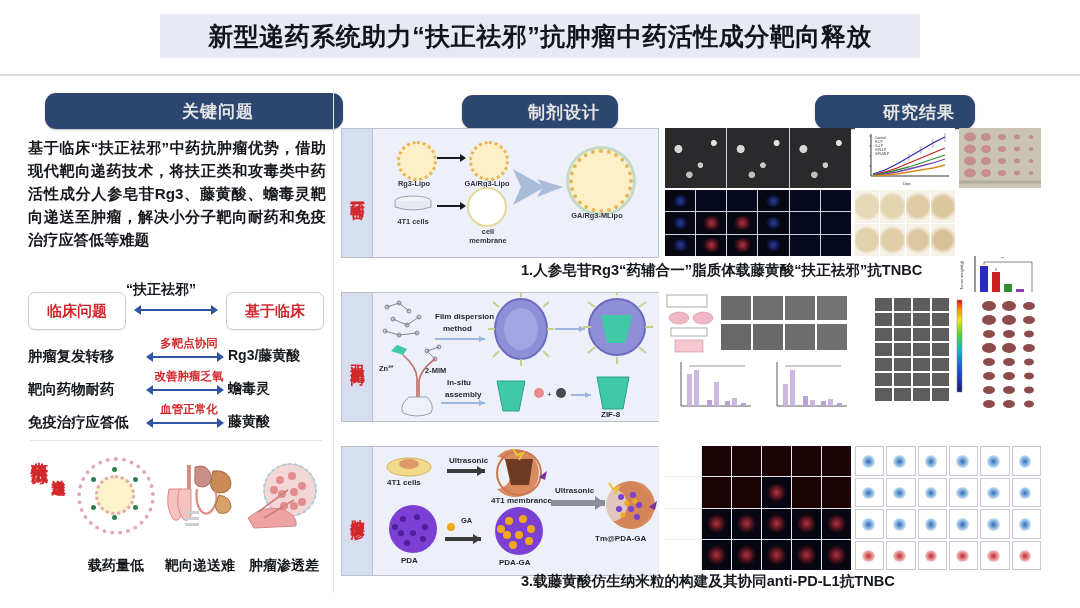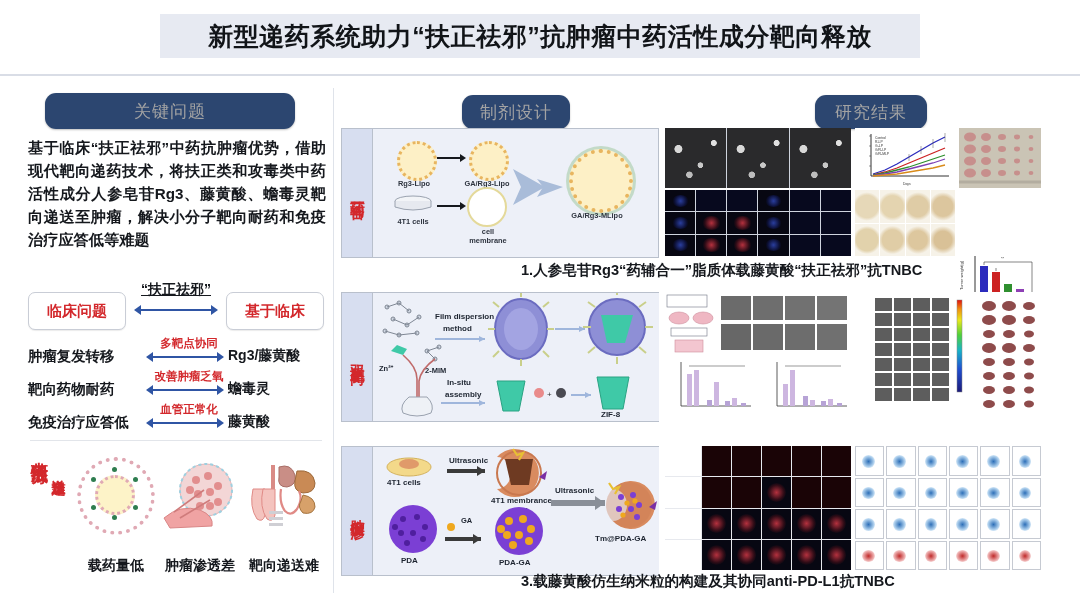--- a/index.html
+++ b/index.html
@@ -17,24 +17,25 @@
     display:flex;align-items:center;justify-content:center;
   }
   .title-band .t{
     font-size:25px;font-weight:bold;color:#111418;letter-spacing:.5px;
     white-space:nowrap;
   }
   .hr-top{position:absolute;left:0;top:74px;width:1080px;height:2px;background:#d9dde6;}
 
   
   .pill{
-    position:absolute;background:#2c4670;color:#a3a3a3;border-radius:11px;
+    position:absolute;background:#2c4670;color:#e5e5e5;border-radius:11px;
     display:flex;align-items:center;justify-content:center;
-    font-size:17px;font-weight:normal;letter-spacing:1px;
+    font-size:17px;font-weight:bold;letter-spacing:1px;
     box-shadow:0 1px 2px rgba(0,0,0,.25);
+    padding-left:48px;
   }
   #pill-key   {left:45px; top:93px; width:250px;height:36px;}
   #pill-form  {left:462px;top:95px; width:108px;height:34px;}
   #pill-res   {left:815px;top:95px; width:112px;height:34px;}
 
   
   .left-col{position:absolute;left:20px;top:88px;width:308px;height:505px;}
   .key-text{
     position:absolute;left:8px;top:48px;width:298px;
     font-size:15.2px;font-weight:bold;line-height:1.52;color:#15181d;
@@ -45,22 +46,22 @@
   }
   .sbox{
     position:absolute;top:8px;width:96px;height:36px;border:1.6px solid #c9cdd6;
     border-radius:7px;background:#fff;display:flex;align-items:center;justify-content:center;
     font-size:15px;font-weight:bold;color:#d3282c;
     box-shadow:0 1px 1px rgba(0,0,0,.08);
   }
   #sbox-left{left:0;}
   #sbox-right{right:0;}
   .mid-label{
-    position:absolute;left:98px;top:-3px;width:100px;text-align:center;
-    font-size:14px;font-weight:bold;color:#15181d;text-decoration:underline;
+    position:absolute;left:98px;top:-3px;width:100px;
+    font-size:14px;font-weight:bold;color:#15181d;
   }
   .arrow-h{
     position:absolute;height:2px;background:#2f55a4;
   }
   .arrow-h::before,.arrow-h::after{
     content:"";position:absolute;top:-4px;width:0;height:0;
     border-top:5px solid transparent;border-bottom:5px solid transparent;
   }
   .arrow-h::before{left:-6px;border-right:7px solid #2f55a4;}
   .arrow-h::after {right:-6px;border-left:7px solid #2f55a4;}
@@ -238,20 +239,38 @@
           <div class="lipo">
             <span class="dot-g" style="left:10px;top:16px"></span>
             <span class="dot-g" style="left:52px;top:16px"></span>
             <span class="dot-g" style="left:10px;top:44px"></span>
             <span class="dot-g" style="left:52px;top:44px"></span>
             <span class="dot-g" style="left:31px;top:6px"></span>
             <span class="dot-g" style="left:31px;top:54px"></span>
           </div>
         </div>
         <div class="chal-cap">载药量低</div>
+      </div>
+
+      <div class="chal-item">
+        <div class="chal-art">
+          <svg width="78" height="74" viewBox="0 0 78 74" aria-hidden="true">
+            <path d="M8 30 Q4 48 12 60 Q18 64 20 56 L20 30 Z" fill="#f4c3be" stroke="#e08a86" stroke-width="1"></path>
+            <path d="M30 30 Q26 48 34 60 Q40 64 42 56 L42 30 Z" fill="#f4c3be" stroke="#e08a86" stroke-width="1" transform="translate(-12,0)"></path>
+            <rect x="26" y="6" width="4" height="24" fill="#d98b86"></rect>
+            <path d="M34 8 Q46 4 50 16 Q52 26 42 28 Q32 28 34 18 Z" fill="#c98e86" stroke="#a86d66" stroke-width="1"></path>
+            <path d="M52 12 Q68 10 70 24 Q70 34 58 34 Q48 32 50 22 Z" fill="#c98a55" stroke="#9d6a3c" stroke-width="1"></path>
+            <path d="M36 30 Q34 44 40 52 Q46 58 52 50 Q58 40 54 32" fill="none" stroke="#e08a86" stroke-width="2.2"></path>
+            <path d="M58 36 Q70 38 70 48 Q68 56 58 54 Q52 48 56 42 Z" fill="#d7a16a" stroke="#a4743f" stroke-width="1"></path>
+            <rect x="24" y="52" width="14" height="3" fill="#cfcfd4"></rect>
+            <rect x="24" y="58" width="14" height="3" fill="#cfcfd4"></rect>
+            <rect x="24" y="64" width="14" height="3" fill="#cfcfd4"></rect>
+          </svg>
+        </div>
+        <div class="chal-cap">靶向递送难</div>
       </div>
 
       <div class="chal-item">
         <div class="chal-art">
           <svg width="80" height="72" viewBox="0 0 80 72" aria-hidden="true">
             <circle cx="46" cy="30" r="26" fill="#f3d6d6" stroke="#e3b6b8" stroke-width="1"></circle>
             <circle cx="46" cy="30" r="26" fill="none" stroke="#9ed0e0" stroke-width="2" stroke-dasharray="3 3"></circle>
             <g fill="#e28e8e">
               <circle cx="36" cy="20" r="4"></circle>
                 <circle cx="48" cy="16" r="4"></circle>
@@ -262,38 +281,20 @@
               <circle cx="40" cy="46" r="4"></circle>
                 <circle cx="50" cy="46" r="4"></circle>
                 <circle cx="30" cy="30" r="4"></circle>
             </g>
             <path d="M4 58 Q20 44 40 50 Q54 56 52 66 L10 68 Z" fill="#f0a3a3" stroke="#d98686" stroke-width="1"></path>
             <path d="M14 52 L44 30" stroke="#cf7b7b" stroke-width="1.6"></path>
             <path d="M20 58 L50 40" stroke="#cf7b7b" stroke-width="1.6"></path>
           </svg>
         </div>
         <div class="chal-cap">肿瘤渗透差</div>
-      </div>
-
-      <div class="chal-item">
-        <div class="chal-art">
-          <svg width="78" height="74" viewBox="0 0 78 74" aria-hidden="true">
-            <path d="M8 30 Q4 48 12 60 Q18 64 20 56 L20 30 Z" fill="#f4c3be" stroke="#e08a86" stroke-width="1"></path>
-            <path d="M30 30 Q26 48 34 60 Q40 64 42 56 L42 30 Z" fill="#f4c3be" stroke="#e08a86" stroke-width="1" transform="translate(-12,0)"></path>
-            <rect x="26" y="6" width="4" height="24" fill="#d98b86"></rect>
-            <path d="M34 8 Q46 4 50 16 Q52 26 42 28 Q32 28 34 18 Z" fill="#c98e86" stroke="#a86d66" stroke-width="1"></path>
-            <path d="M52 12 Q68 10 70 24 Q70 34 58 34 Q48 32 50 22 Z" fill="#c98a55" stroke="#9d6a3c" stroke-width="1"></path>
-            <path d="M36 30 Q34 44 40 52 Q46 58 52 50 Q58 40 54 32" fill="none" stroke="#e08a86" stroke-width="2.2"></path>
-            <path d="M58 36 Q70 38 70 48 Q68 56 58 54 Q52 48 56 42 Z" fill="#d7a16a" stroke="#a4743f" stroke-width="1"></path>
-            <rect x="24" y="52" width="14" height="3" fill="#cfcfd4"></rect>
-            <rect x="24" y="58" width="14" height="3" fill="#cfcfd4"></rect>
-            <rect x="24" y="64" width="14" height="3" fill="#cfcfd4"></rect>
-          </svg>
-        </div>
-        <div class="chal-cap">靶向递送难</div>
       </div>
 
     </div>
   </div>
 </div>
 
 <div class="vsep"></div>
 
 <div class="row" id="row1">
 

